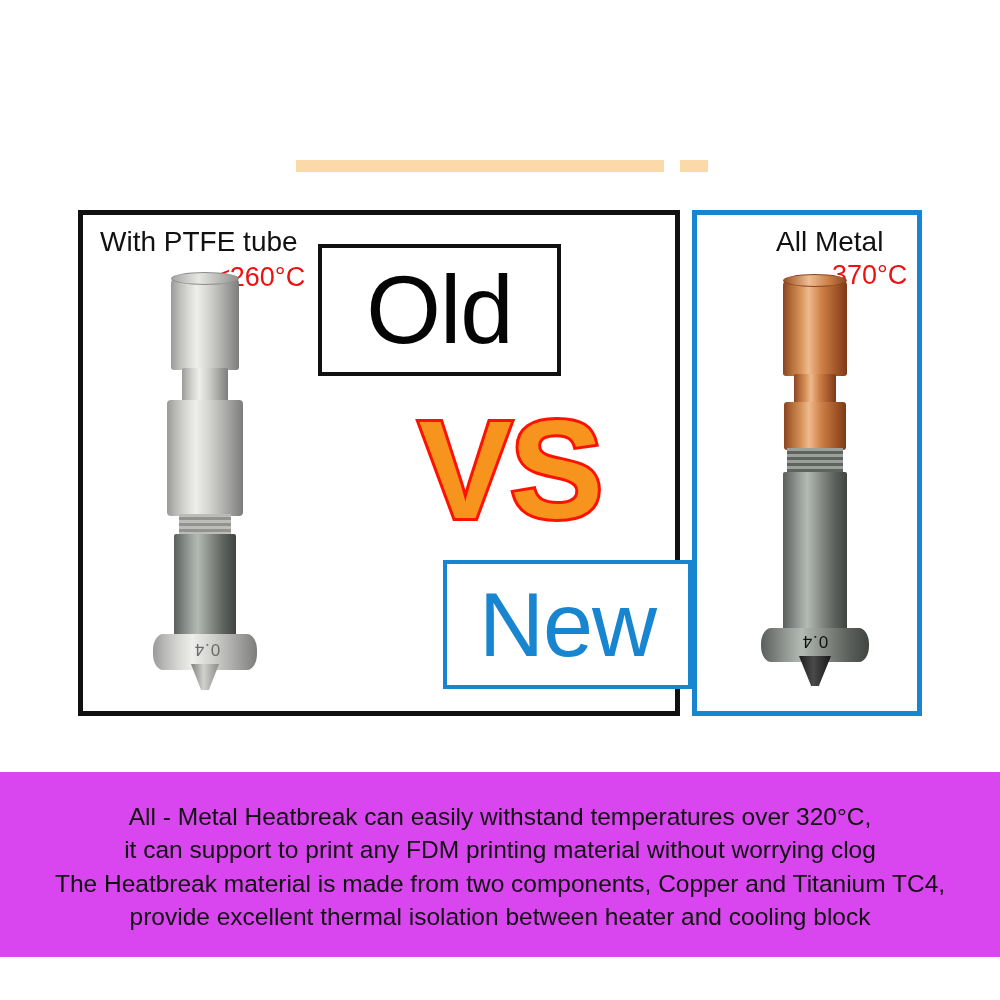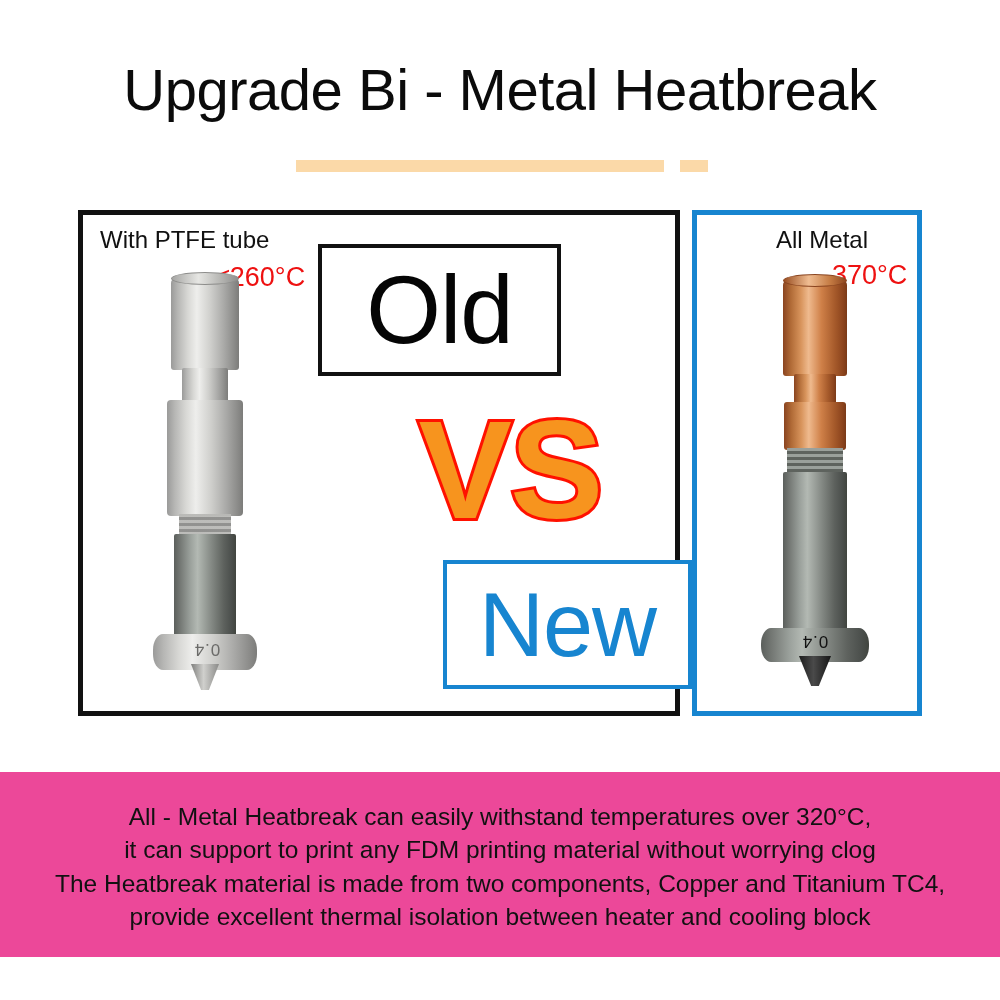--- a/index.html
+++ b/index.html
@@ -40,21 +40,21 @@
   }
   #new-panel {
     position:absolute; left:692px; top:210px; width:230px; height:506px;
     border:5px solid #1785d0;
     background:#ffffff;
   }
 
   
   .callout-label {
     position:absolute;
-    font-size:24px;
+    font-size:28px;
     color:#111111;
     white-space:nowrap;
     text-align:center;
   }
   #old-callout-label { left:100px; top:226px; }
   #new-callout-label { left:776px; top:226px; }
 
   .temp-label {
     position:absolute;
     font-size:27px;
@@ -224,21 +224,20 @@
     display:flex; align-items:center; justify-content:center;
     transform:rotate(180deg);
     letter-spacing:1px;
   }
 </style>
 </head>
 <body style="background: rgb(255, 255, 255);">
 
 <div class="stage">
 
-  <h1 id="page-title">Upgrade Bi - Metal Heatbreak</h1>
 
   <div id="divider-long" style="background: rgb(251, 217, 168);"></div>
   <div id="divider-short" style="background: rgb(251, 217, 168);"></div>
 
   <div id="old-panel" style="border-color: rgb(17, 17, 17);"></div>
 
   <div id="old-leader"></div>
   <div class="callout-label" id="old-callout-label">With PTFE tube</div>
   <div class="temp-label" id="old-temp-label" style="color: rgb(238, 17, 17);">≤260°C</div>
 
@@ -279,20 +278,20 @@
     <div class="steel-dark" id="new-seg-shaft"></div>
     <div class="steel-dark" id="new-nozzle-flange"></div>
     <div id="new-nozzle-size">0.4</div>
     <div id="new-nozzle-tip"></div>
   </div>
 
   <div id="new-box" style="border-color: rgb(23, 133, 208);">
     <span id="new-box-label" style="color: rgb(23, 133, 208);">New</span>
   </div>
 
-  <div id="description-panel" style="background: #ec4899; align-items: center;">
+  <div id="description-panel" style="background: #d946ef; align-items: center;">
     <div class="description-line">All - Metal Heatbreak can easily withstand temperatures over 320°C,</div>
     <div class="description-line">it can support to print any FDM printing material without worrying clog</div>
     <div class="description-line">The Heatbreak material is made from two components, Copper and Titanium TC4,</div>
     <div class="description-line">provide excellent thermal isolation between heater and cooling block</div>
   </div>
 
 </div>
 
 </body></html>

